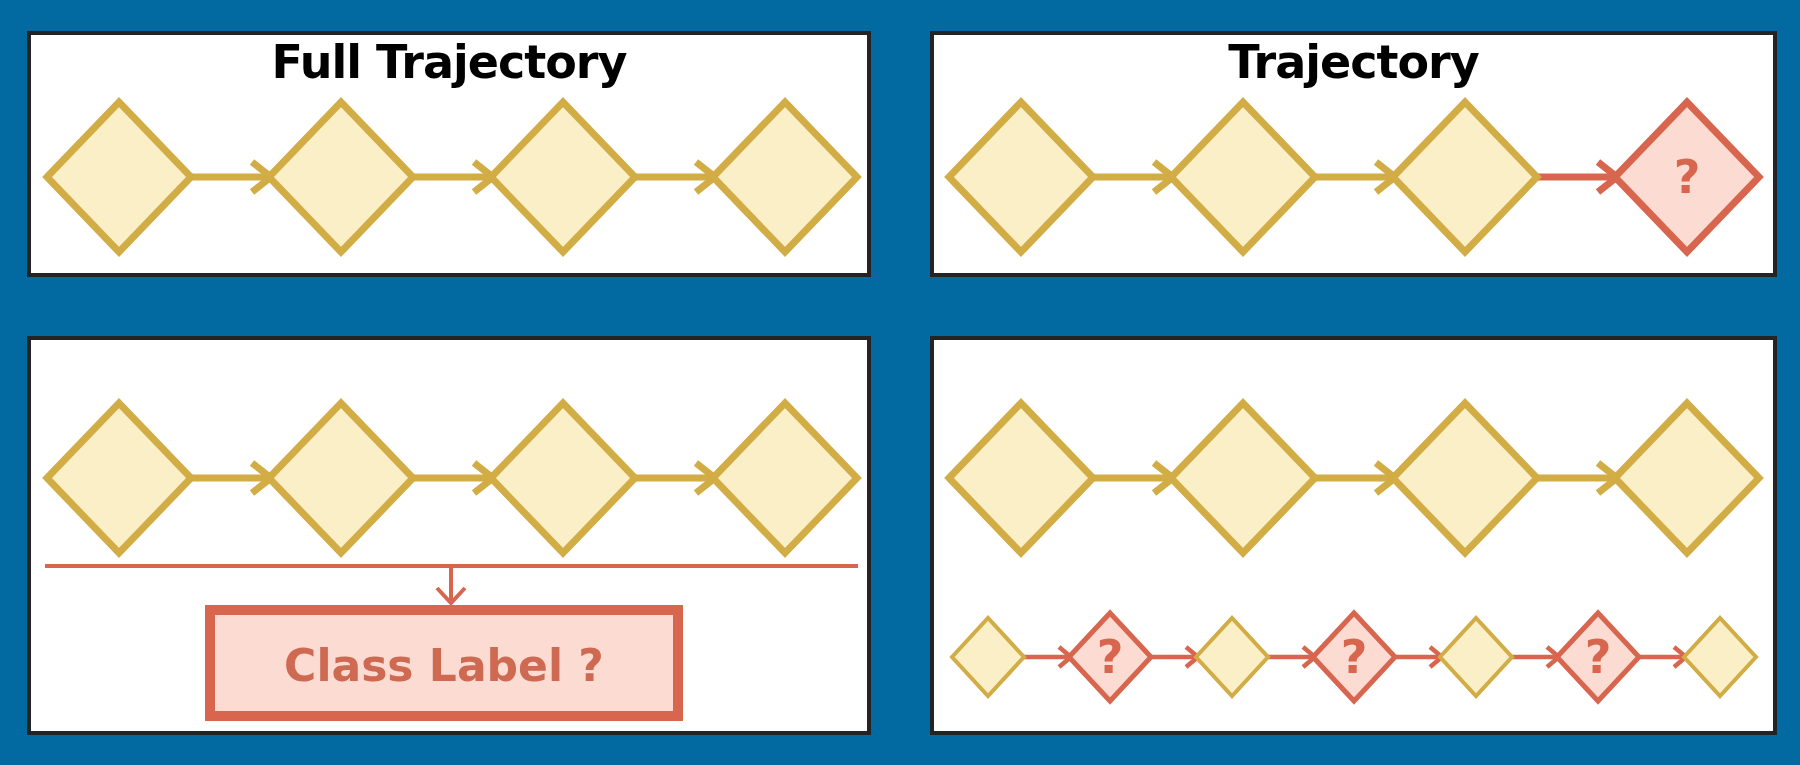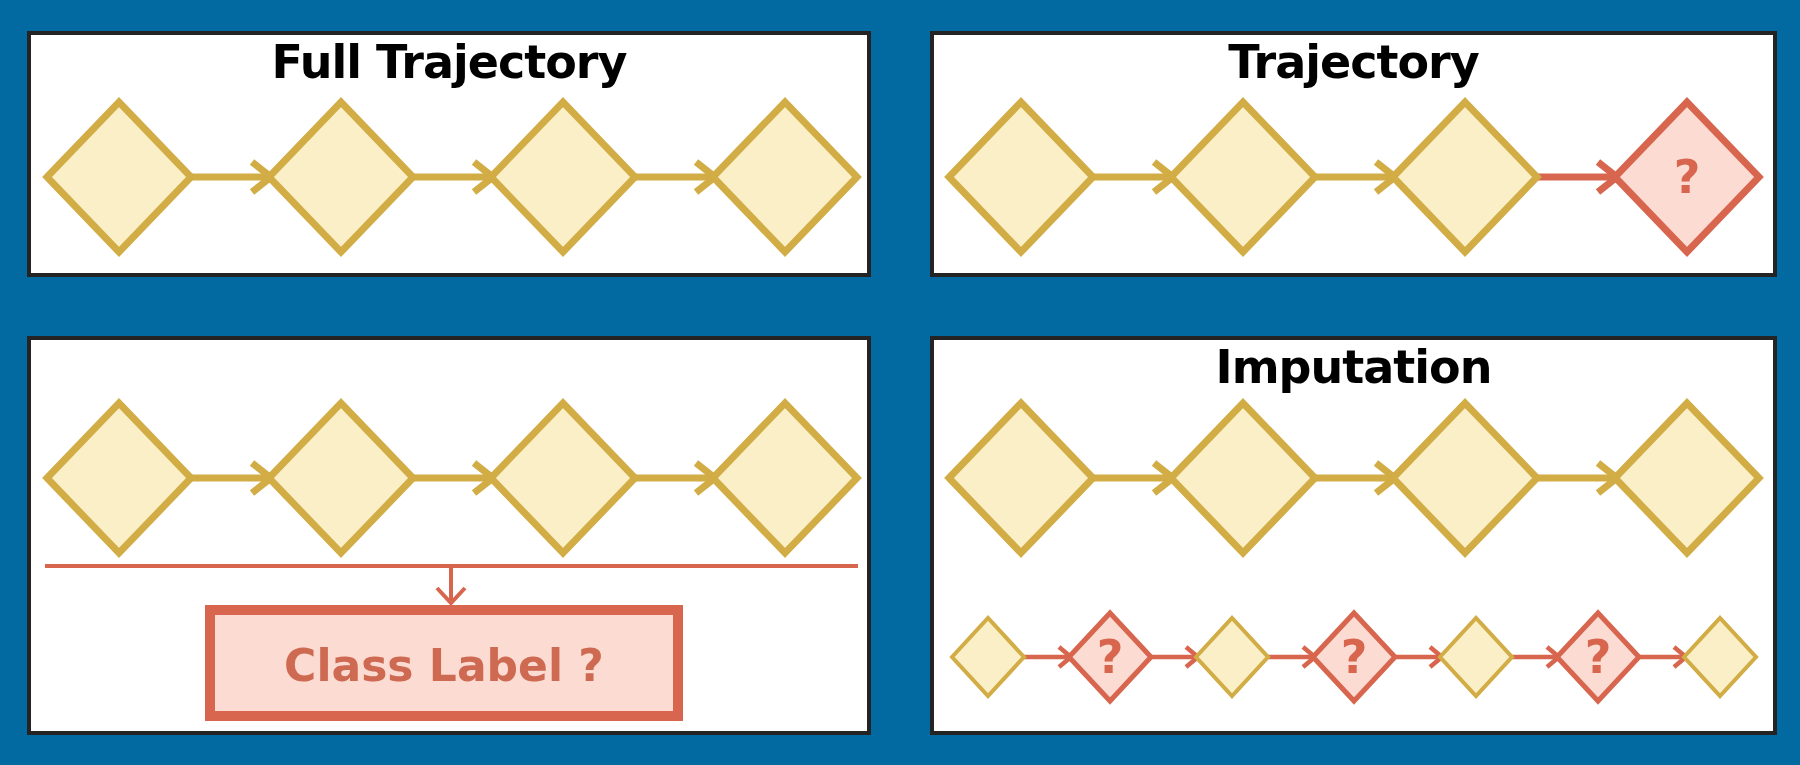--- a/index.html
+++ b/index.html
@@ -148,17 +148,16 @@
           <polygon points="135,317 176,273 217,317 176,361" fill="#FBDBD2" stroke="#D8664E" stroke-width="5" stroke-linejoin="miter"></polygon>
           <text x="176" y="317" fill="#D8664E" font-size="46" font-weight="bold" text-anchor="middle" dominant-baseline="central">?</text>
           <polygon points="262,317 298,278 334,317 298,356" fill="#FAEFC7" stroke="#D2AC44" stroke-width="4" stroke-linejoin="miter"></polygon>
           <polygon points="379,317 420,273 461,317 420,361" fill="#FBDBD2" stroke="#D8664E" stroke-width="5" stroke-linejoin="miter"></polygon>
           <text x="420" y="317" fill="#D8664E" font-size="46" font-weight="bold" text-anchor="middle" dominant-baseline="central">?</text>
           <polygon points="506,317 542,278 578,317 542,356" fill="#FAEFC7" stroke="#D2AC44" stroke-width="4" stroke-linejoin="miter"></polygon>
           <polygon points="623,317 664,273 705,317 664,361" fill="#FBDBD2" stroke="#D8664E" stroke-width="5" stroke-linejoin="miter"></polygon>
           <text x="664" y="317" fill="#D8664E" font-size="46" font-weight="bold" text-anchor="middle" dominant-baseline="central">?</text>
           <polygon points="750,317 786,278 822,317 786,356" fill="#FAEFC7" stroke="#D2AC44" stroke-width="4" stroke-linejoin="miter"></polygon>
         </svg>
-      <div class="panel-title">Imputation</div>
     </div>
   </div>
 
 </div>
 
 </body></html>

